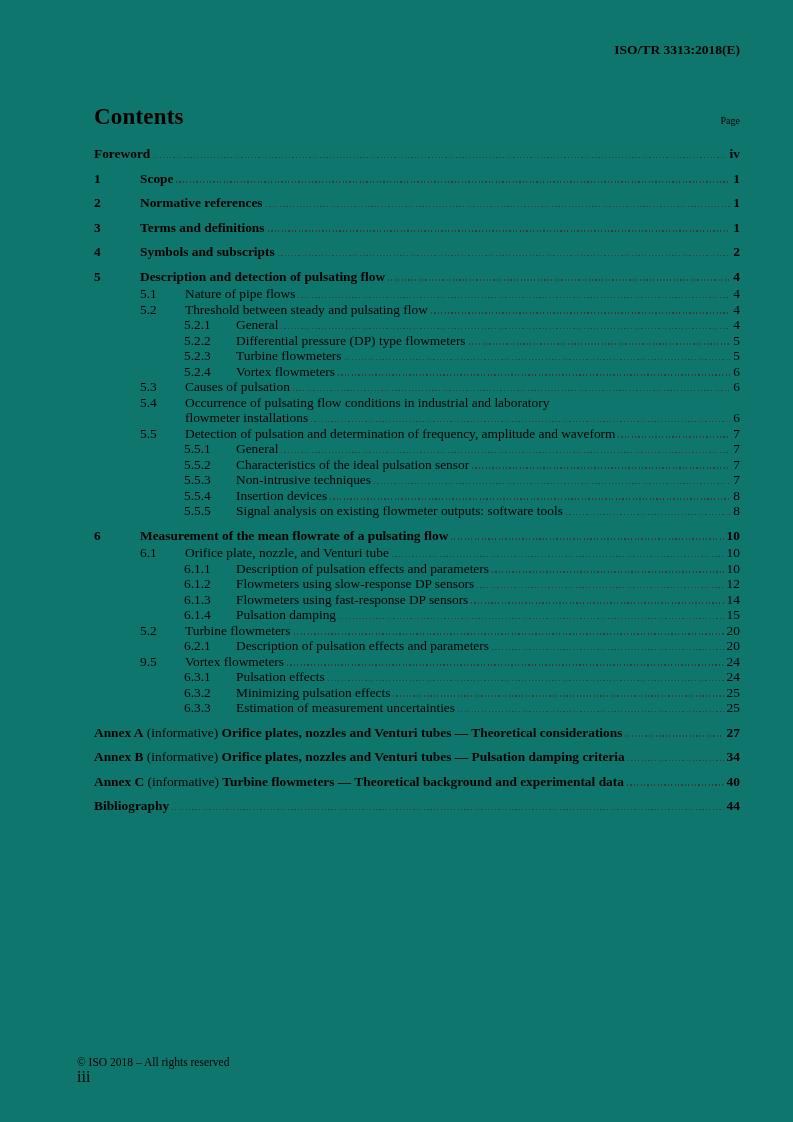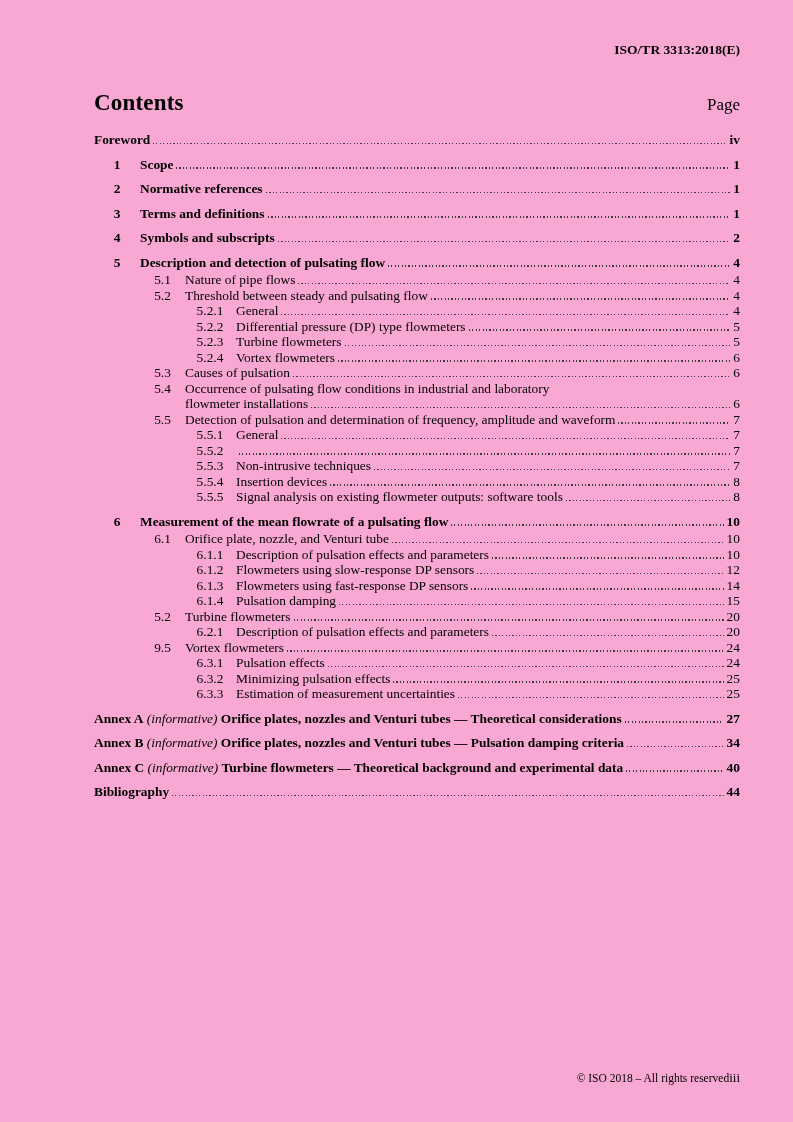--- a/index.html
+++ b/index.html
@@ -5,87 +5,87 @@
   * { margin: 0; padding: 0; box-sizing: border-box; }
   html, body { background: #ffffff; }
   body {
     font-family: "Liberation Serif", "DejaVu Serif", serif;
     color: #000;
   }
   .page {
     position: relative;
     width: 793px;
     height: 1122px;
-    background: #f9a8d4;
+    background: #0f766e;
     padding: 42px 53px 0 94px;
     overflow: hidden;
   }
   .doc-header {
     text-align: right;
     font-weight: bold;
     font-size: 13.5px;
     line-height: 16px;
   }
   .contents-head {
     display: flex;
     justify-content: space-between;
     align-items: baseline;
-    margin-top: 32px;
+    margin-top: 46px;
     margin-bottom: 16px;
   }
   .contents-title {
     font-size: 23px;
     font-weight: bold;
     letter-spacing: 0.2px;
   }
   .page-col-label {
-    font-size: 17px;
+    font-size: 10px;
   }
   .toc { width: 100%; }
   .toc-row {
     display: flex;
     align-items: baseline;
     font-size: 13.4px;
     line-height: 15.5px;
-    text-align: center;
   }
   .toc-row.front, .toc-row.chapter, .toc-row.annex {
     font-weight: bold;
     margin-top: 9px;
   }
   .toc-row.chapter { margin-bottom: 2px; }
   .toc-row.sub1 { padding-left: 46px; }
   .toc-row.sub2 { padding-left: 90px; }
   .num { flex: 0 0 auto; }
   .chapter .num { width: 46px; }
   .sub1 .num { width: 45px; }
   .sub2 .num { width: 52px; }
   .label { flex: 0 1 auto; }
-  .annex-infix { font-weight: normal; white-space: pre; font-style: italic; }
+  .annex-infix { font-weight: normal; white-space: pre; }
   .dots {
     flex: 1 1 10px;
     min-width: 10px;
     height: 1.3px;
     margin: 0 3px 0 3px;
     background-image: repeating-linear-gradient(to right,
       #3a3a3a 0, #3a3a3a 1.1px, transparent 1.1px, transparent 3.4px);
   }
   .pageno { flex: 0 0 auto; }
   .continuation { margin-top: 0; }
   .doc-footer {
     position: absolute;
-    left: 109px;
+    left: 77px;
     right: 53px;
     bottom: 36px;
     display: flex;
     justify-content: flex-end;
     align-items: baseline;
     font-size: 11.5px;
-  }
-  .folio { font-size: 13px; }
+    flex-direction: column;
+  }
+  .folio { font-size: 16px; }
 </style>
 </head>
 <body>
 
 <div class="page">
 
   <div class="doc-header">
     <span class="doc-ref">ISO/TR 3313:2018(E)</span>
   </div>
 
@@ -189,20 +189,21 @@
         <span class="pageno">7</span>
       </div>
       <div class="toc-row sub2">
         <span class="num">5.5.1</span>
         <span class="label">General</span>
         <span class="dots"></span>
         <span class="pageno">7</span>
       </div>
       <div class="toc-row sub2">
         <span class="num">5.5.2</span>
+        <span class="label">Characteristics of the ideal pulsation sensor</span>
         <span class="dots"></span>
         <span class="pageno">7</span>
       </div>
       <div class="toc-row sub2">
         <span class="num">5.5.3</span>
         <span class="label">Non-intrusive techniques</span>
         <span class="dots"></span>
         <span class="pageno">7</span>
       </div>
       <div class="toc-row sub2">

